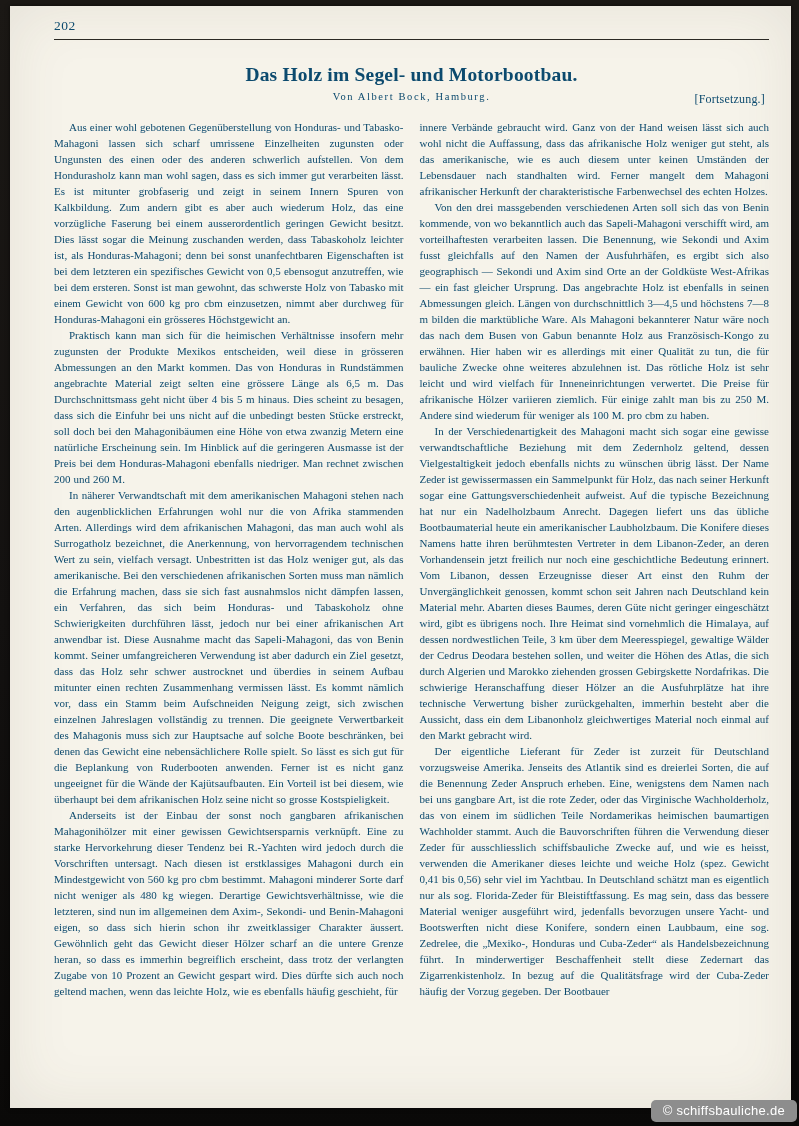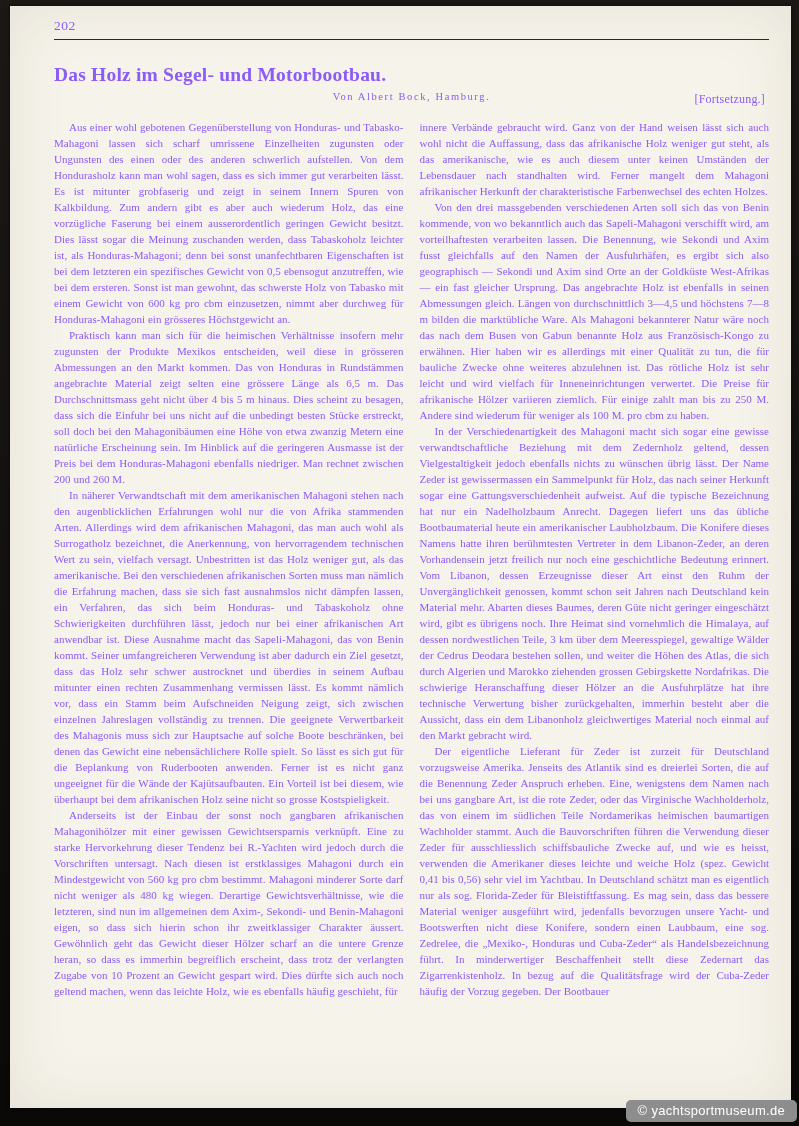--- a/index.html
+++ b/index.html
@@ -11,36 +11,36 @@
     position: relative;
   }
   .page {
     position: absolute;
     left: 10px; top: 6px;
     width: 781px; height: 1102px;
     background: #f6f3ea;
     box-shadow: inset 0 0 60px rgba(90,80,60,0.10), 0 0 4px rgba(0,0,0,0.6);
     box-sizing: border-box;
     padding: 10px 22px 14px 44px;
-    color: #8b5cf6;
+    color: #0c4a6e;
     overflow: hidden;
   }
   .page-header { position: relative; height: 20px; }
   .page-number {
     position: absolute; left: 0; top: 2px;
     font-size: 13.5px; letter-spacing: 0.5px;
   }
   .masthead {
     display: block; text-align: center;
     font-size: 15.5px; font-weight: bold; letter-spacing: 2.5px;
   }
   .header-rule { border-bottom: 1.6px solid #2b2924; margin-top: 3px; }
   .article-title {
     margin: 24px 0 0 0;
-    text-align: left;
+    text-align: center;
     font-size: 19.5px; font-weight: bold; letter-spacing: 0.2px;
   }
   .byline-row { position: relative; margin-top: 5px; height: 15px; }
   .byline {
     display: block; text-align: center;
     font-size: 10.5px; letter-spacing: 1.6px;
   }
   .continuation {
     position: absolute; right: 4px; top: 1px;
     font-size: 12px; letter-spacing: 0.2px;
@@ -96,14 +96,14 @@
     <div class="col">
         <p class="para no-indent">innere Verbände gebraucht wird. Ganz von der Hand weisen lässt sich auch wohl nicht die Auffassung, dass das afrikanische Holz weniger gut steht, als das amerikanische, wie es auch diesem unter keinen Umständen der Lebensdauer nach standhalten wird. Ferner mangelt dem Mahagoni afrikanischer Herkunft der charakteristische Farbenwechsel des echten Holzes.</p>
         <p class="para">Von den drei massgebenden verschiedenen Arten soll sich das von Benin kommende, von wo bekanntlich auch das Sapeli-Mahagoni verschifft wird, am vorteilhaftesten verarbeiten lassen. Die Benennung, wie Sekondi und Axim fusst gleichfalls auf den Namen der Ausfuhrhäfen, es ergibt sich also geographisch — Sekondi und Axim sind Orte an der Goldküste West-Afrikas — ein fast gleicher Ursprung. Das angebrachte Holz ist ebenfalls in seinen Abmessungen gleich. Längen von durchschnittlich 3—4,5 und höchstens 7—8 m bilden die marktübliche Ware. Als Mahagoni bekannterer Natur wäre noch das nach dem Busen von Gabun benannte Holz aus Französisch-Kongo zu erwähnen. Hier haben wir es allerdings mit einer Qualität zu tun, die für bauliche Zwecke ohne weiteres abzulehnen ist. Das rötliche Holz ist sehr leicht und wird vielfach für Inneneinrichtungen verwertet. Die Preise für afrikanische Hölzer variieren ziemlich. Für einige zahlt man bis zu 250 M. Andere sind wiederum für weniger als 100 M. pro cbm zu haben.</p>
         <p class="para">In der Verschiedenartigkeit des Mahagoni macht sich sogar eine gewisse verwandtschaftliche Beziehung mit dem Zedernholz geltend, dessen Vielgestaltigkeit jedoch ebenfalls nichts zu wünschen übrig lässt. Der Name Zeder ist gewissermassen ein Sammelpunkt für Holz, das nach seiner Herkunft sogar eine Gattungsverschiedenheit aufweist. Auf die typische Bezeichnung hat nur ein Nadelholzbaum Anrecht. Dagegen liefert uns das übliche Bootbaumaterial heute ein amerikanischer Laubholzbaum. Die Konifere dieses Namens hatte ihren berühmtesten Vertreter in dem Libanon-Zeder, an deren Vorhandensein jetzt freilich nur noch eine geschichtliche Bedeutung erinnert. Vom Libanon, dessen Erzeugnisse dieser Art einst den Ruhm der Unvergänglichkeit genossen, kommt schon seit Jahren nach Deutschland kein Material mehr. Abarten dieses Baumes, deren Güte nicht geringer eingeschätzt wird, gibt es übrigens noch. Ihre Heimat sind vornehmlich die Himalaya, auf dessen nordwestlichen Teile, 3 km über dem Meeresspiegel, gewaltige Wälder der Cedrus Deodara bestehen sollen, und weiter die Höhen des Atlas, die sich durch Algerien und Marokko ziehenden grossen Gebirgskette Nordafrikas. Die schwierige Heranschaffung dieser Hölzer an die Ausfuhrplätze hat ihre technische Verwertung bisher zurückgehalten, immerhin besteht aber die Aussicht, dass ein dem Libanonholz gleichwertiges Material noch einmal auf den Markt gebracht wird.</p>
         <p class="para">Der eigentliche Lieferant für Zeder ist zurzeit für Deutschland vorzugsweise Amerika. Jenseits des Atlantik sind es dreierlei Sorten, die auf die Benennung Zeder Anspruch erheben. Eine, wenigstens dem Namen nach bei uns gangbare Art, ist die rote Zeder, oder das Virginische Wachholderholz, das von einem im südlichen Teile Nordamerikas heimischen baumartigen Wachholder stammt. Auch die Bauvorschriften führen die Verwendung dieser Zeder für ausschliesslich schiffsbauliche Zwecke auf, und wie es heisst, verwenden die Amerikaner dieses leichte und weiche Holz (spez. Gewicht 0,41 bis 0,56) sehr viel im Yachtbau. In Deutschland schätzt man es eigentlich nur als sog. Florida-Zeder für Bleistiftfassung. Es mag sein, dass das bessere Material weniger ausgeführt wird, jedenfalls bevorzugen unsere Yacht- und Bootswerften nicht diese Konifere, sondern einen Laubbaum, eine sog. Zedrelee, die „Mexiko-, Honduras und Cuba-Zeder“ als Handelsbezeichnung führt. In minderwertiger Beschaffenheit stellt diese Zedernart das Zigarrenkistenholz. In bezug auf die Qualitätsfrage wird der Cuba-Zeder häufig der Vorzug gegeben. Der Bootbauer</p>
       </div>
   </div>
 </div>
 
 <div class="watermark">
-  <span>© yachtsportmuseum.de</span>
+  <span>© schiffsbauliche.de</span>
 </div>
 
 </body></html>

